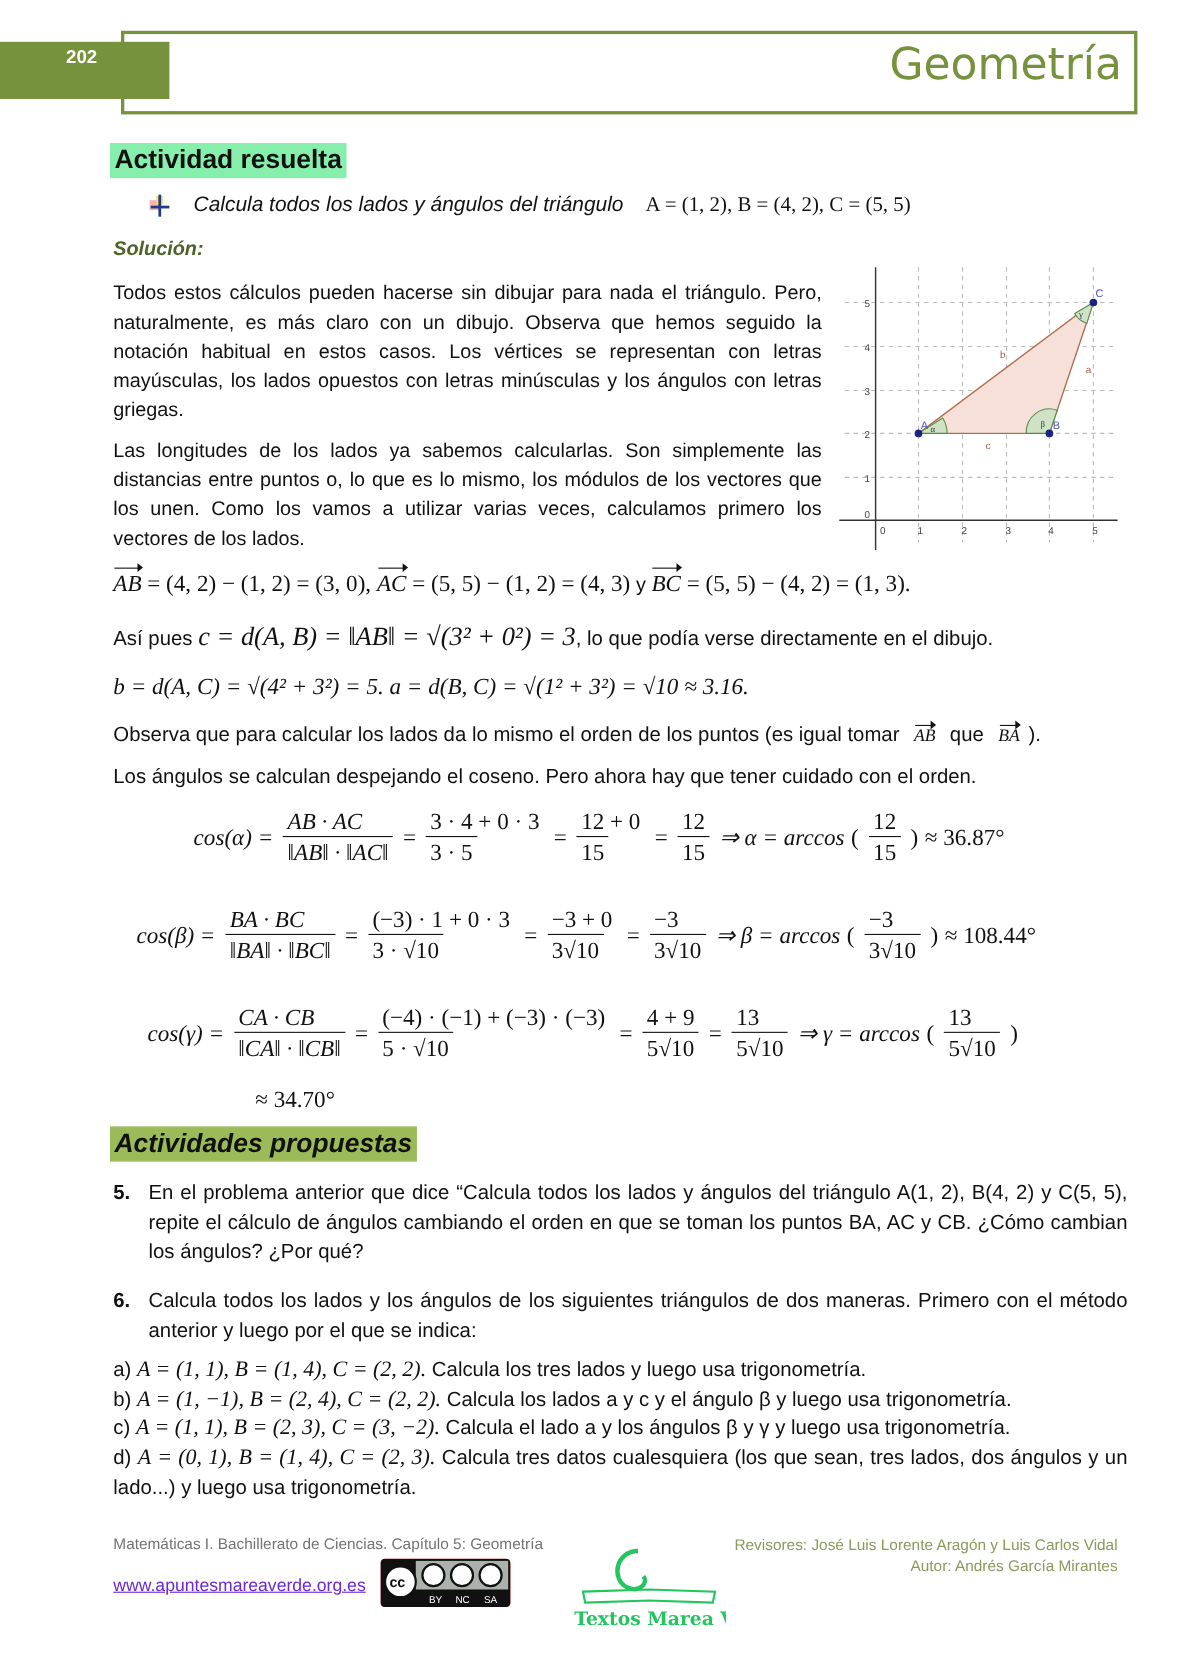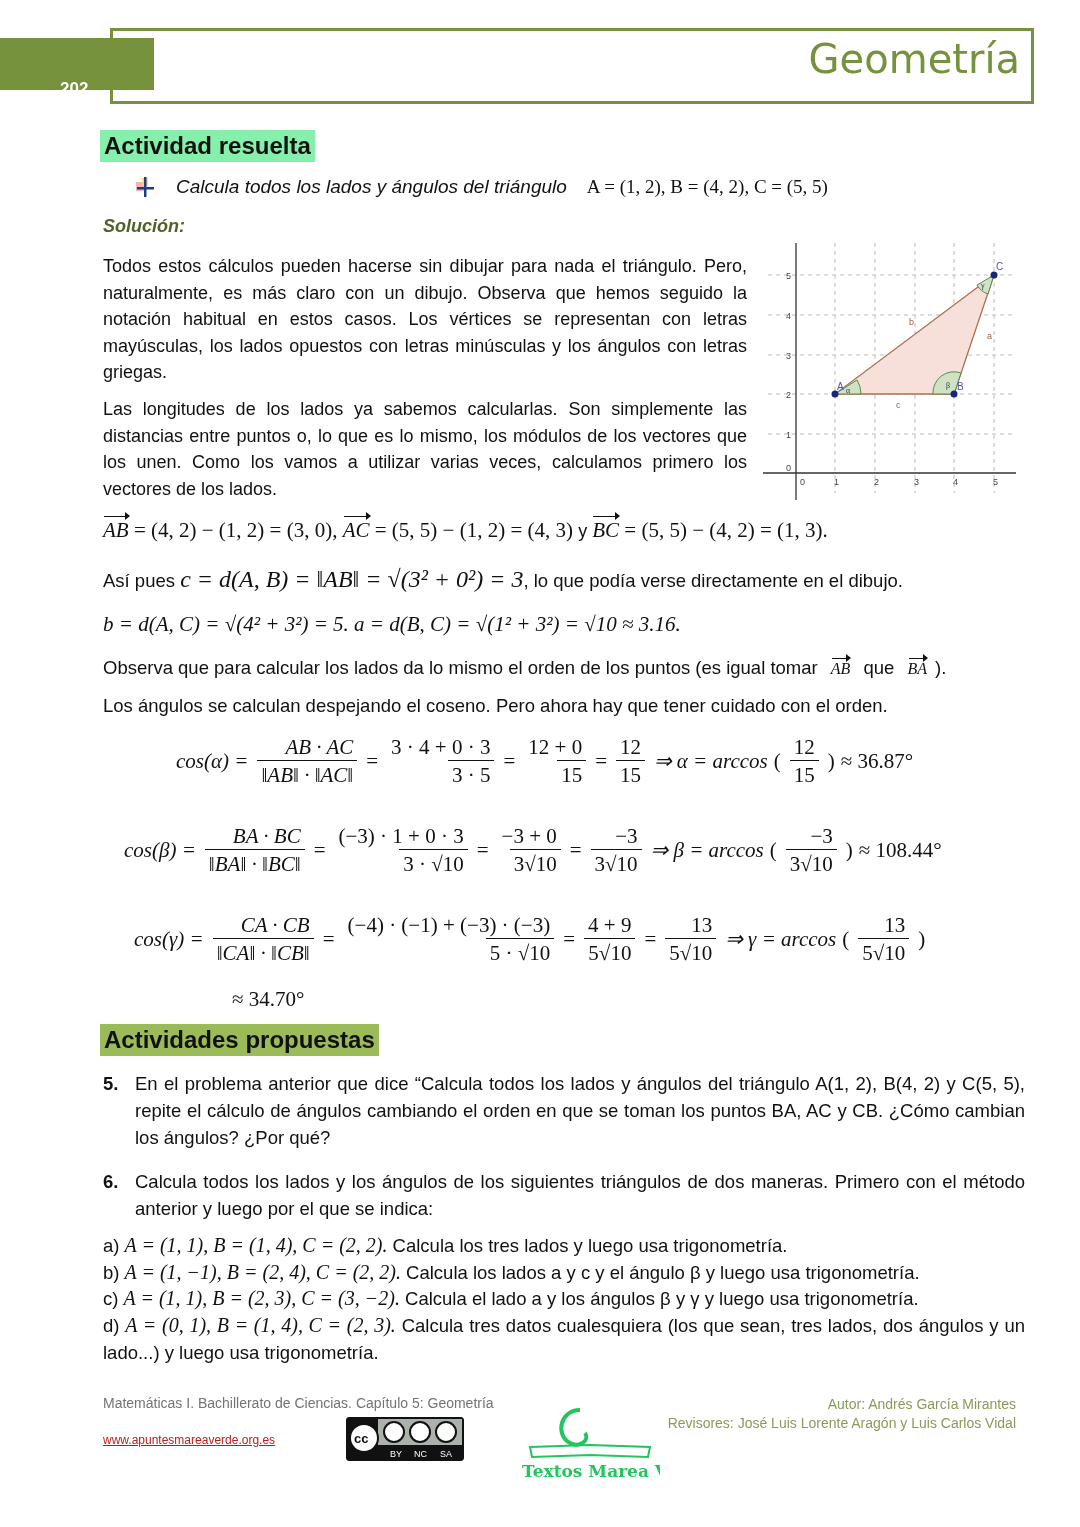--- a/index.html
+++ b/index.html
@@ -1,42 +1,42 @@
 <!DOCTYPE html>
 <html><head>
 <meta charset="utf-8">
 <style>
   html,body{margin:0;padding:0;background:#fff;}
   body{width:1080px;height:1527px;position:relative;overflow:hidden;font-family:"Liberation Sans",sans-serif;color:#111;}
   .hdr-frame{position:absolute;left:110px;top:28px;width:924px;height:76px;border:3px solid #76923c;box-sizing:border-box;}
   .hdr-page{position:absolute;left:0;top:38px;width:154px;height:52px;background:#76923c;color:#fff;font-weight:bold;font-size:17px;}
-  .hdr-page span{position:absolute;left:60px;top:4px;margin-top:37px;}
+  .hdr-page span{position:absolute;left:60px;top:4px;}
   .hdr-title{position:absolute;right:60px;top:36px;font-size:40px;color:#76923c;font-family:"DejaVu Sans",sans-serif;}
   .sec-title{position:absolute;font-weight:bold;font-size:24px;padding:2px 4px;}
   .sec-orange{background:#86efac;}
   .sec-green{background:#9bbb59;}
   .task{position:absolute;left:134px;top:176px;font-size:19px;font-style:italic;display:flex;align-items:center;gap:20px;}
   .math{font-family:"Liberation Serif",serif;font-style:italic;}
   .mathn{font-family:"Liberation Serif",serif;}
   .sol{position:absolute;left:103px;top:216px;font-weight:bold;font-style:italic;color:#4f6228;font-size:18px;}
   .para{position:absolute;left:103px;width:644px;font-size:18px;line-height:26.5px;text-align:justify;}
   .line{position:absolute;left:103px;font-size:18.5px;white-space:nowrap;}
   .eq{position:absolute;font-family:"Liberation Serif",serif;font-size:21px;white-space:nowrap;display:flex;align-items:center;gap:6px;}
-  .frac{display:inline-flex;flex-direction:column;align-items:flex-end;margin:0 3px;}
+  .frac{display:inline-flex;flex-direction:column;align-items:flex-start;margin:0 3px;}
   .frac .num{padding:0 4px;}
   .frac .den{border-top:1.5px solid #111;padding:2px 4px 0;}
   .vec{position:relative;display:inline-block;}
   .vec::before{content:"";position:absolute;left:1px;right:1px;top:-2px;border-top:1.3px solid #111;}
   .vec::after{content:"";position:absolute;right:-1px;top:-6px;border-left:5px solid #111;border-top:4px solid transparent;border-bottom:4px solid transparent;}
   .item{position:absolute;left:103px;width:922px;font-size:18.5px;line-height:27px;}
   .item .num{font-weight:bold;position:absolute;left:0;}
   .item .txt{margin-left:32px;display:block;text-align:justify;}
   .sub{position:absolute;left:103px;width:922px;font-size:18.5px;line-height:26.5px;}
   .footer-l{position:absolute;left:103px;top:1395px;font-size:14px;color:#737373;}
-  .footer-link{position:absolute;left:103px;top:1433px;font-size:12px;color:#b91c1c;text-decoration:underline;}
+  .footer-link{position:absolute;left:103px;top:1433px;font-size:16px;color:#6d28d9;text-decoration:underline;}
   .footer-r{position:absolute;right:64px;top:1395px;font-size:14px;color:#8a9a5b;text-align:right;line-height:19px;}
   .cc{position:absolute;left:346px;top:1417px;width:118px;height:44px;background:#b91c1c;border-radius:4px;color:#fff;font-size:10px;}
   .logo{position:absolute;left:520px;top:1405px;width:140px;height:78px;}
 </style>
 </head>
 <body>
 
 <div class="hdr-frame"></div>
 <div class="hdr-page">
     <span>202</span>
@@ -201,21 +201,21 @@
       <span class="den">5√10</span>
     </span>
   <span class="math">⇒ γ = arccos</span>
   (<span class="frac">
       <span class="num">13</span>
       <span class="den">5√10</span>
     </span>)
 </div>
 <div class="eq" style="left:232px;top:987px;">≈ 34.70°</div>
 
-<div class="sec-title sec-green" style="left:100px;top:1024px;">Actividades propuestas</div>
+<div class="sec-title sec-green" style="left:100px;top:1024px;font-style:italic;">Actividades propuestas</div>
 
 <div class="item" style="top:1070px;">
   <span class="num">5.</span>
   <span class="txt">En el problema anterior que dice “Calcula todos los lados y ángulos del triángulo A(1, 2), B(4, 2) y C(5, 5), repite el cálculo de ángulos cambiando el orden en que se toman los puntos BA, AC y CB. ¿Cómo cambian los ángulos? ¿Por qué?</span>
 </div>
 <div class="item" style="top:1168px;">
   <span class="num">6.</span>
   <span class="txt">Calcula todos los lados y los ángulos de los siguientes triángulos de dos maneras. Primero con el método anterior y luego por el que se indica:</span>
 </div>
 
@@ -241,15 +241,15 @@
   </svg>
 </div>
 <div class="logo">
   <svg width="140" height="78" viewBox="0 0 140 78">
     <path d="M60,5 C40,5 35,30 50,38 C60,43 70,35 65,28" fill="none" stroke="#22c55e" stroke-width="4"></path>
     <path d="M10,42 L70,40 L130,42 L128,52 L70,50 L12,52 Z" fill="none" stroke="#22c55e" stroke-width="2"></path>
     <text x="2" y="72" font-size="17" font-weight="bold" fill="#22c55e" font-family="DejaVu Serif, serif">Textos Marea Verde</text>
   </svg>
 </div>
 <div class="footer-r">
+  <div>Revisores: José Luis Lorente Aragón y Luis Carlos Vidal</div>
   <div>Autor: Andrés García Mirantes</div>
-  <div>Revisores: José Luis Lorente Aragón y Luis Carlos Vidal</div>
 </div>
 
 </body></html>

